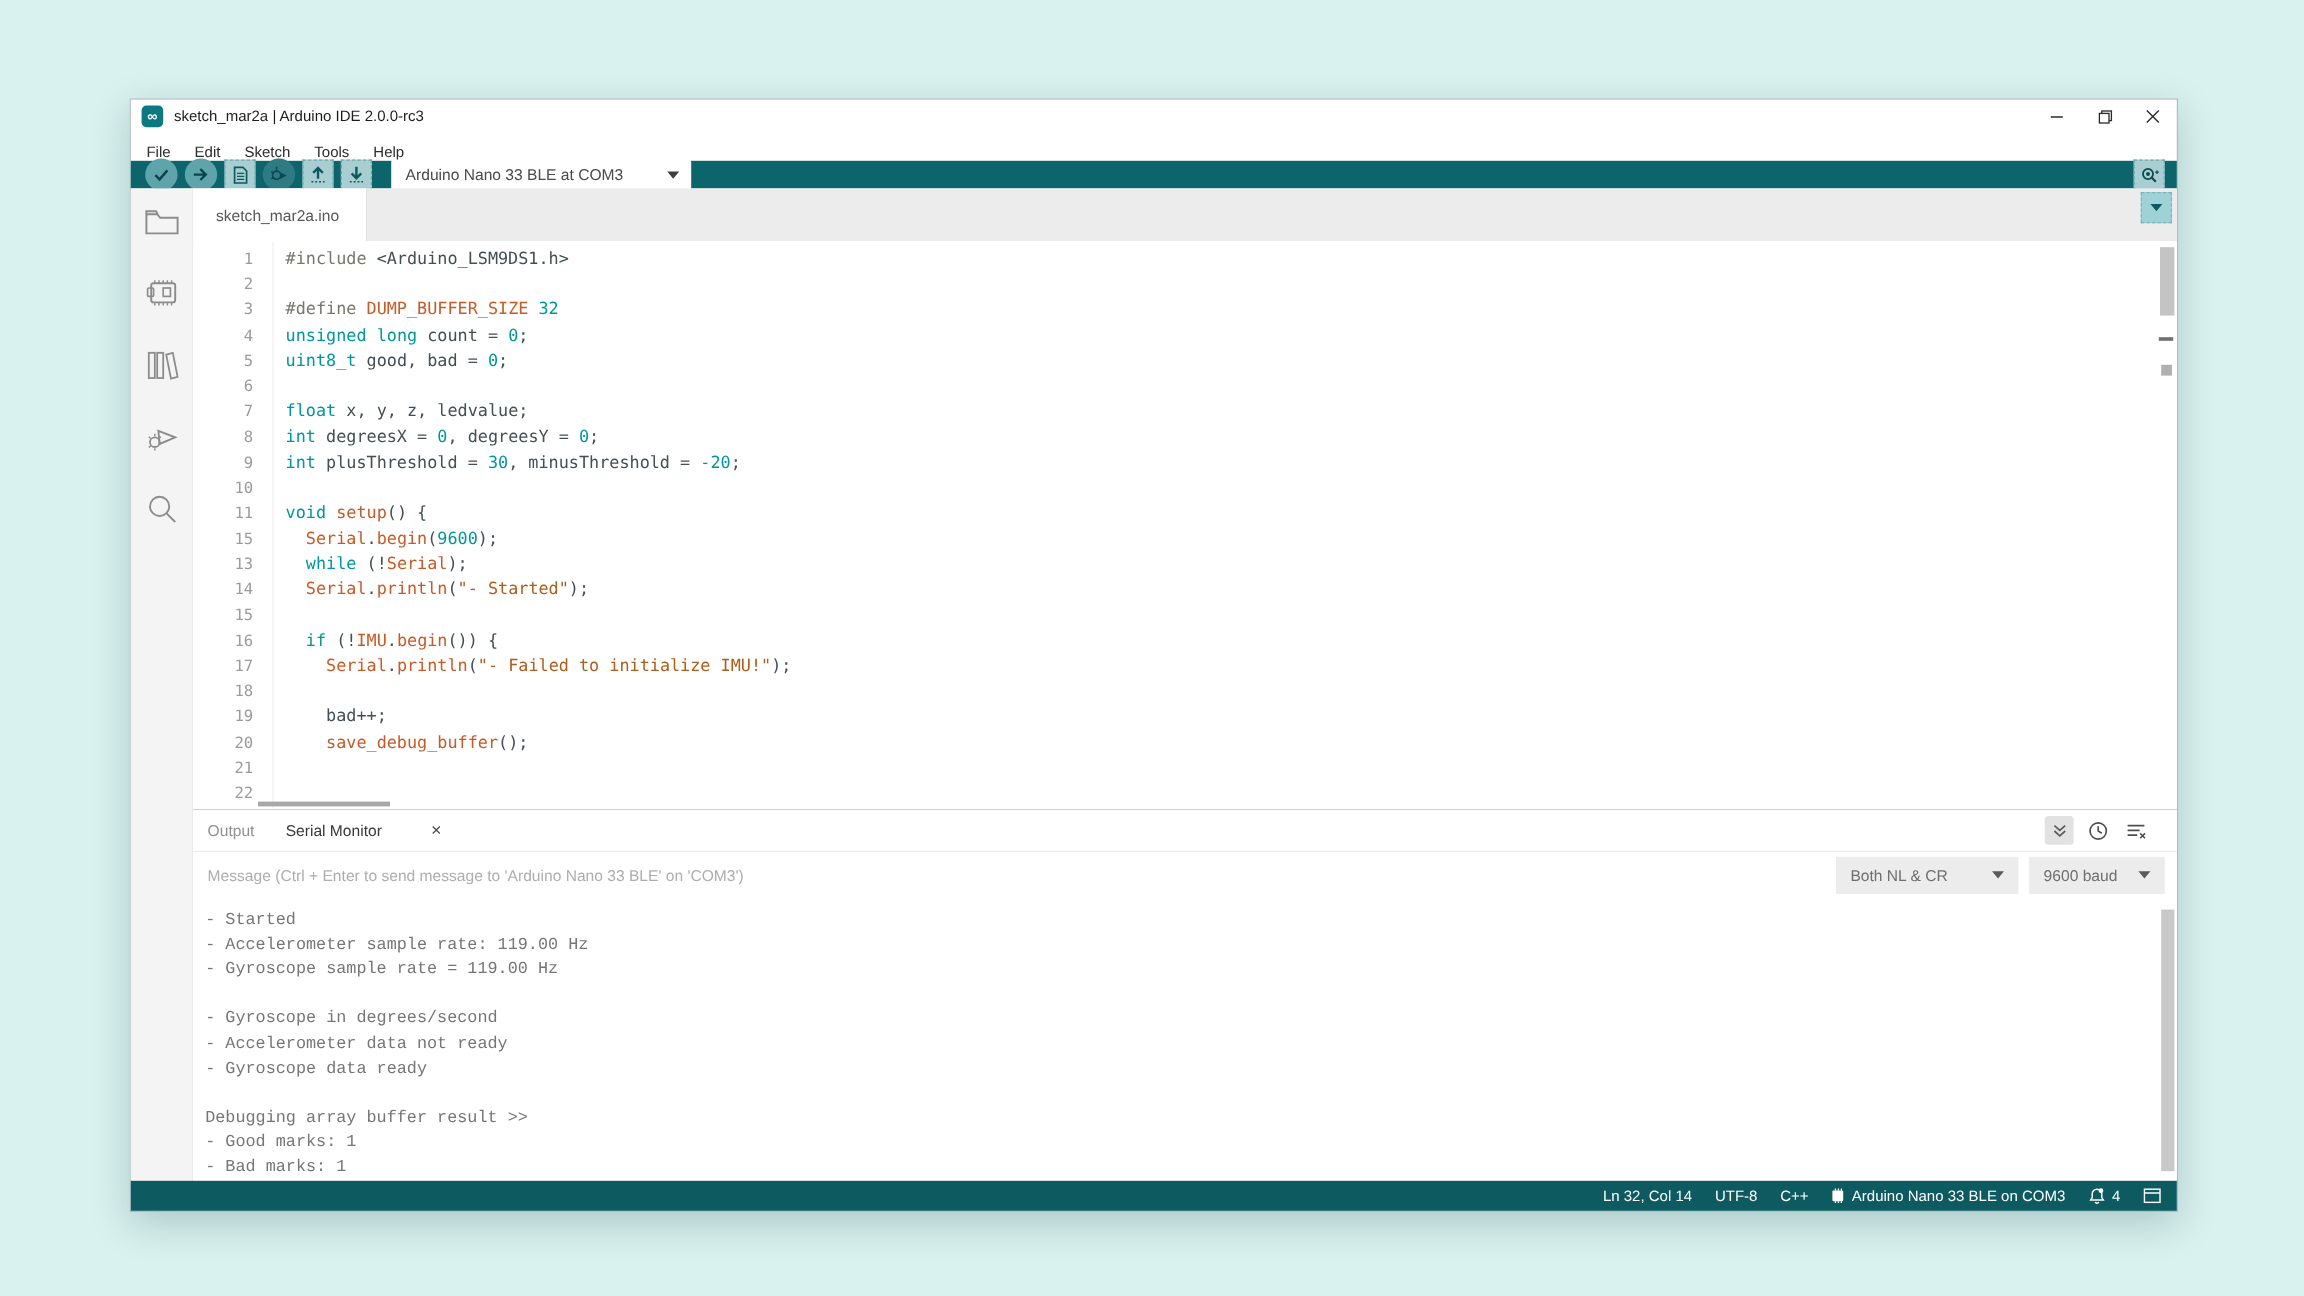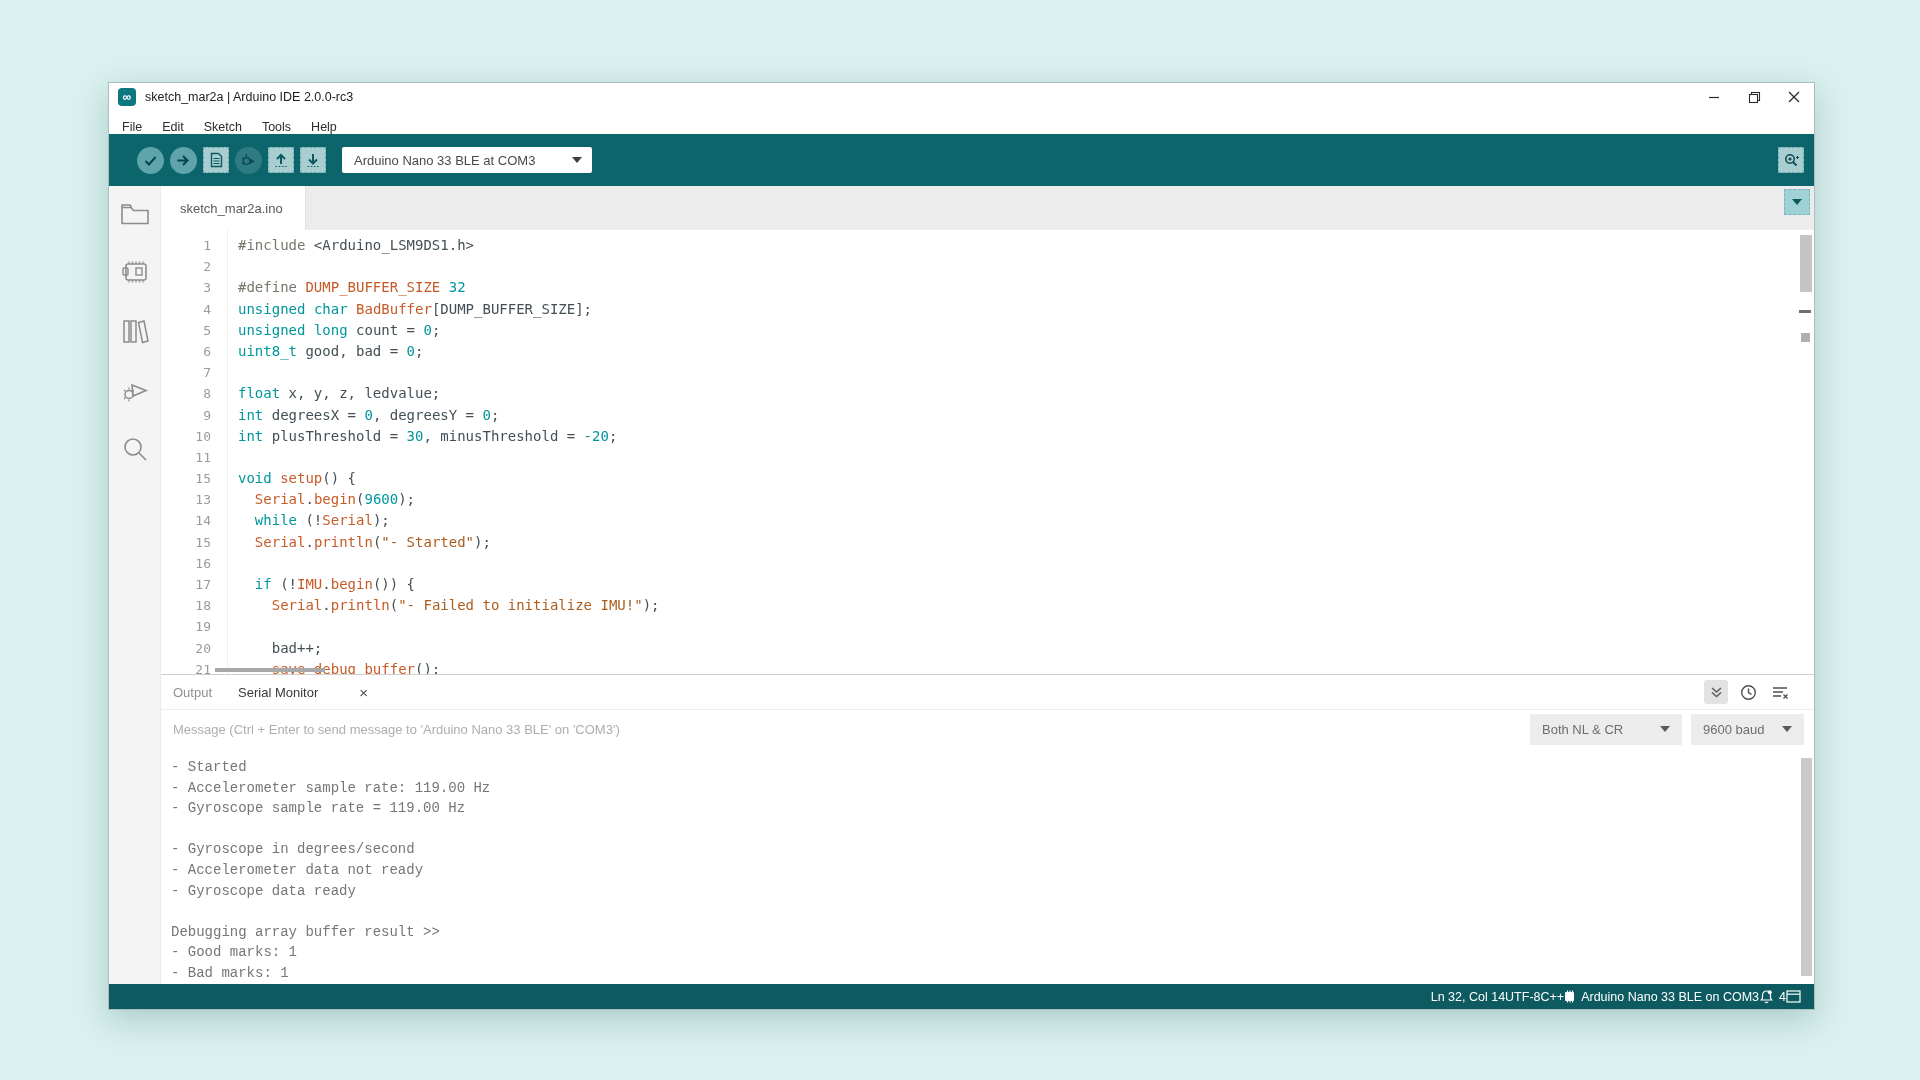--- a/index.html
+++ b/index.html
@@ -10,21 +10,21 @@
   .titlebar{height:28px;display:flex;align-items:center;padding-left:9px;flex:0 0 auto;}
   .app-icon{width:18px;height:18px;border-radius:4px;background:#0e7880;color:#fff;display:flex;
     align-items:center;justify-content:center;font-weight:bold;font-size:12px;line-height:1;}
   .title-text{margin-left:9px;font-size:12.5px;color:#1c1c1c;}
   .win-controls{margin-left:auto;display:flex;height:100%;}
   .win-btn{width:40px;height:100%;display:flex;align-items:center;justify-content:center;}
   
   .menubar{height:23px;display:flex;align-items:flex-end;padding-left:3px;flex:0 0 auto;}
   .menu-item{font-size:12.5px;color:#2c2c2c;padding:0 10px;}
   
-  .toolbar{height:52px;background:#0b656b;display:flex;align-items:center;padding-left:28px;flex:0 0 auto;}
+  .toolbar{height:23px;background:#0b656b;display:flex;align-items:center;padding-left:12px;flex:0 0 auto;}
   .tb-circle{width:27px;height:27px;border-radius:50%;background:#5fa3ab;display:flex;align-items:center;
     justify-content:center;margin-right:6px;}
   .tb-square{width:26px;height:26px;background:#a9ced2;border:1px dashed #6fa9ae;box-sizing:border-box;
     display:flex;align-items:center;justify-content:center;margin-right:6px;}
   .tb-debug{width:27px;height:27px;border-radius:50%;background:#2e7b83;display:flex;align-items:center;
     justify-content:center;margin-right:6px;}
   .board-select{margin-left:10px;height:26px;background:#fff;border-radius:2px;display:flex;align-items:center;
     padding:0 10px 0 12px;width:228px;font-size:13px;color:#4a4a4a;justify-content:space-between;}
   .caret-down{width:0;height:0;border-left:5px solid transparent;border-right:5px solid transparent;
     border-top:6px solid #3f3f3f;}
@@ -69,21 +69,21 @@
   .dropdown{height:31px;background:#ececec;display:flex;align-items:center;justify-content:space-between;
     padding:0 12px;margin-left:9px;font-size:13px;color:#6e6e6e;box-sizing:border-box;}
   .dd-caret{width:0;height:0;border-left:5px solid transparent;border-right:5px solid transparent;
     border-top:6px solid #5a5a5a;margin-left:10px;}
   .serial-output{flex:1;position:relative;padding:9px 0 0 10px;font-family:"Liberation Mono",monospace;
     font-size:14px;color:#767676;overflow:hidden;}
   .serial-line{height:20.6px;line-height:20.6px;white-space:pre;}
   .sthumb{position:absolute;right:2px;top:10px;width:11px;height:218px;background:#c9c9c9;}
   
   .statusbar{height:25px;background:#0d5a60;display:flex;align-items:center;justify-content:flex-end;
-    padding-right:13px;color:#fff;font-size:12.5px;flex:0 0 auto;}
+    padding-right:13px;gap:19px;color:#fff;font-size:12.5px;flex:0 0 auto;}
   .sb-item{display:flex;align-items:center;gap:5px;}
 </style>
 </head>
 <body>
 
 <div class="window">
 
   <div class="titlebar">
     <div class="app-icon">∞</div>
     <div class="title-text">sketch_mar2a | Arduino IDE 2.0.0-rc3</div>
@@ -238,21 +238,20 @@
             <div class="ln">18</div>
             <div class="ln">19</div>
             <div class="ln">20</div>
             <div class="ln">21</div>
             <div class="ln">22</div>
           </div>
         <div class="code">
             <div class="code-line"><span class="tok-pre">#include </span><span class="tok-plain">&lt;Arduino_LSM9DS1.h&gt;</span></div>
             <div class="code-line">&nbsp;</div>
             <div class="code-line"><span class="tok-pre">#define </span><span class="tok-fn">DUMP_BUFFER_SIZE</span><span class="tok-plain"> </span><span class="tok-num">32</span></div>
-            <div class="code-line"><span class="tok-kw">unsigned</span><span class="tok-plain"> </span><span class="tok-kw">char</span><span class="tok-plain"> </span><span class="tok-fn">BadBuffer</span><span class="tok-plain">[DUMP_BUFFER_SIZE];</span></div>
             <div class="code-line"><span class="tok-kw">unsigned</span><span class="tok-plain"> </span><span class="tok-kw">long</span><span class="tok-plain"> count = </span><span class="tok-num">0</span><span class="tok-plain">;</span></div>
             <div class="code-line"><span class="tok-kw">uint8_t</span><span class="tok-plain"> good, bad = </span><span class="tok-num">0</span><span class="tok-plain">;</span></div>
             <div class="code-line">&nbsp;</div>
             <div class="code-line"><span class="tok-kw">float</span><span class="tok-plain"> x, y, z, ledvalue;</span></div>
             <div class="code-line"><span class="tok-kw">int</span><span class="tok-plain"> degreesX = </span><span class="tok-num">0</span><span class="tok-plain">, degreesY = </span><span class="tok-num">0</span><span class="tok-plain">;</span></div>
             <div class="code-line"><span class="tok-kw">int</span><span class="tok-plain"> plusThreshold = </span><span class="tok-num">30</span><span class="tok-plain">, minusThreshold = </span><span class="tok-num">-20</span><span class="tok-plain">;</span></div>
             <div class="code-line">&nbsp;</div>
             <div class="code-line"><span class="tok-kw">void</span><span class="tok-plain"> </span><span class="tok-fn">setup</span><span class="tok-plain">() {</span></div>
             <div class="code-line"><span class="tok-plain">  </span><span class="tok-fn">Serial</span><span class="tok-plain">.</span><span class="tok-fn">begin</span><span class="tok-plain">(</span><span class="tok-num">9600</span><span class="tok-plain">);</span></div>
             <div class="code-line"><span class="tok-plain">  </span><span class="tok-kw">while</span><span class="tok-plain"> (!</span><span class="tok-fn">Serial</span><span class="tok-plain">);</span></div>

